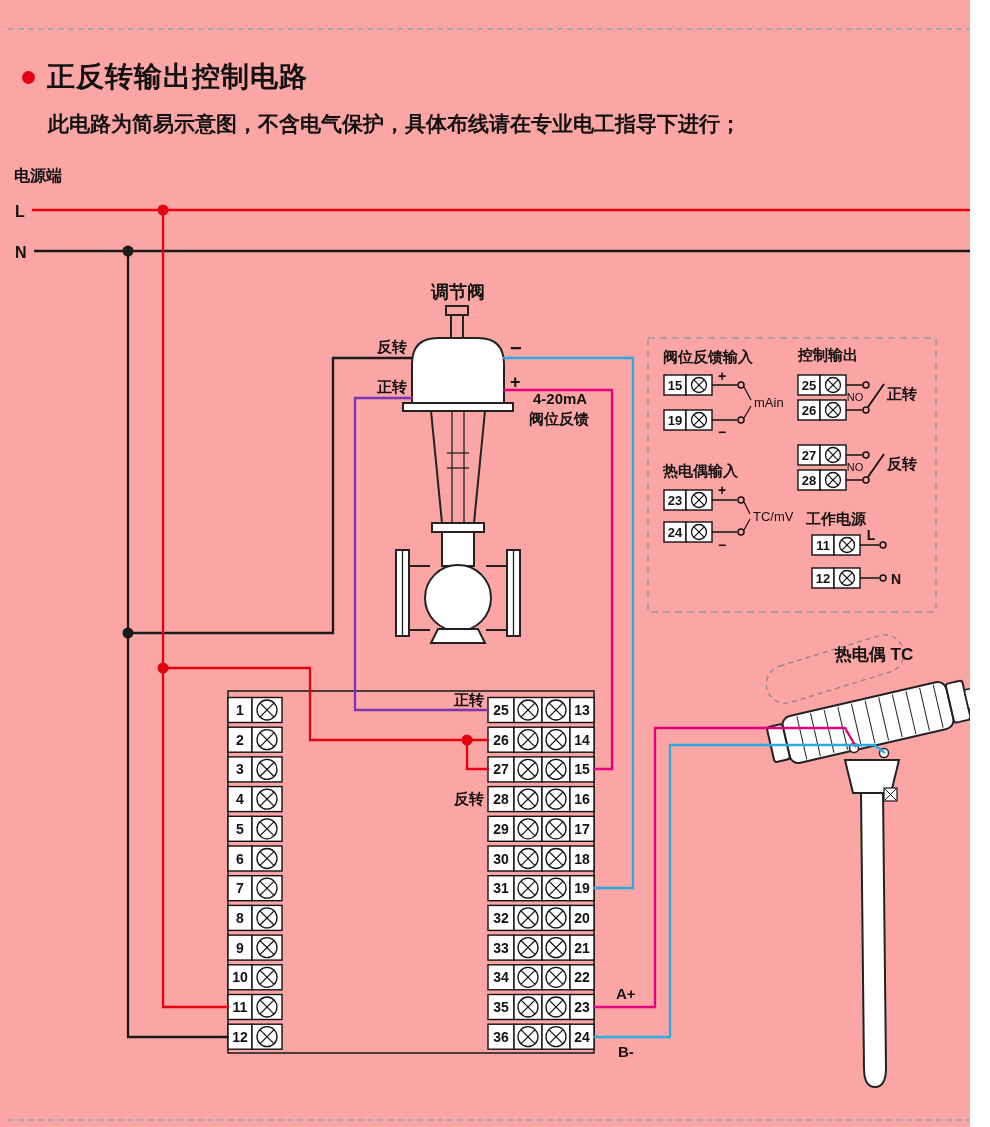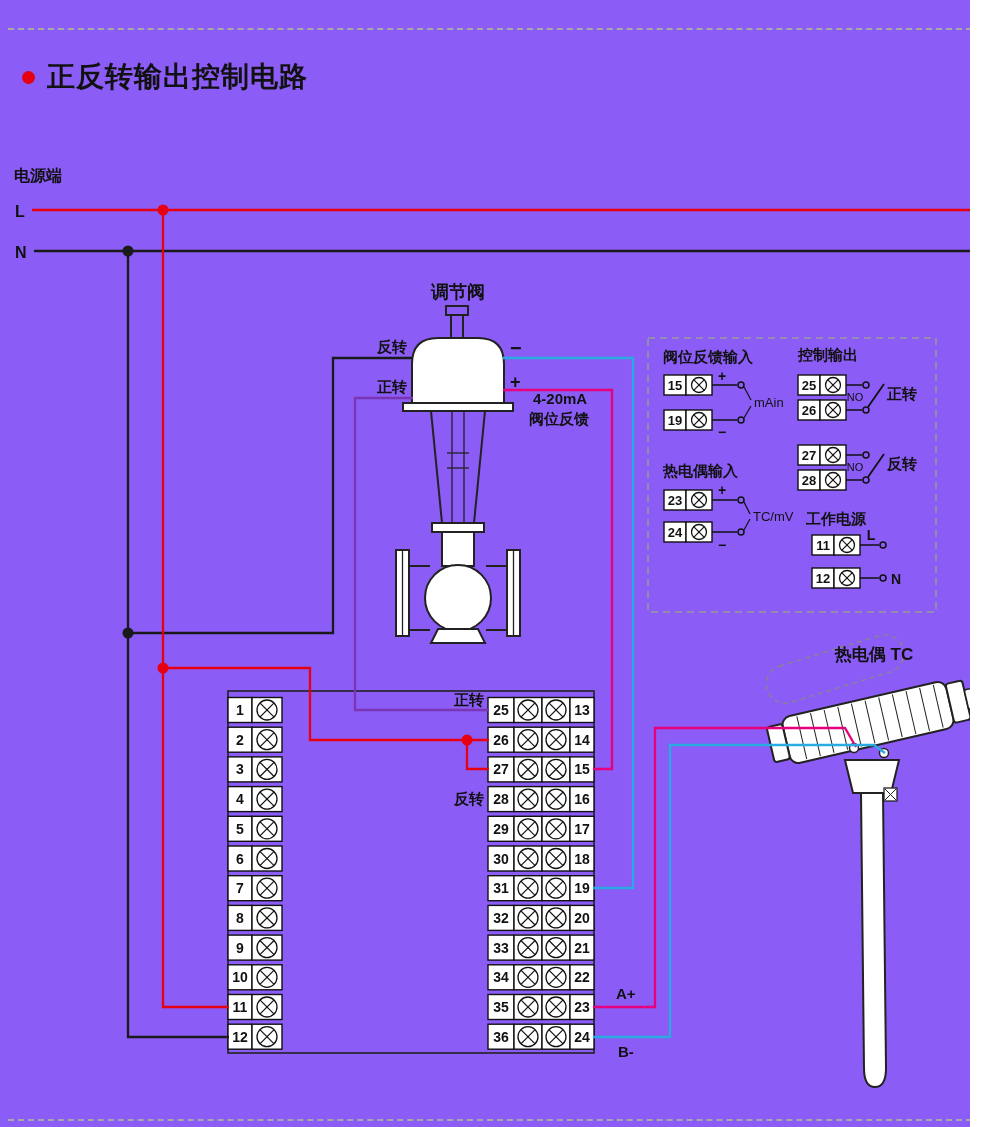--- a/index.html
+++ b/index.html
@@ -1,17 +1,17 @@
 <!DOCTYPE html>
 <html><head>
 <meta charset="utf-8">
 <style>
   *{margin:0;padding:0;box-sizing:border-box;}
   body{background:#ffffff;}
-  .page{position:relative;width:970px;height:1127px;background:#8b5cf6;overflow:hidden;
+  .page{position:relative;width:970px;height:1127px;background:#fca5a5;overflow:hidden;
         font-family:"Liberation Sans","DejaVu Sans",sans-serif;color:#151515;}
   .dash{position:absolute;left:8px;width:974px;height:0;border-top:2px dashed #a9a9a9;}
   .dash-top{top:28px;}
   .dash-bottom{top:1119px;}
   .header{position:absolute;left:22px;top:58px;display:flex;align-items:center;gap:12px;}
   .bullet{width:13px;height:13px;border-radius:50%;background:#e60012;flex:0 0 auto;}
   .title{font-size:28px;font-weight:700;letter-spacing:1px;color:#111;}
   .subtitle{position:absolute;left:48px;top:110px;font-size:21px;font-weight:700;color:#111;}
   svg.diagram{position:absolute;left:0;top:0;}
   svg text{font-family:"Liberation Sans","DejaVu Sans",sans-serif;fill:#111;}
@@ -20,20 +20,21 @@
 <body>
 <div class="page">
 
 <div class="dash dash-top"></div>
 <div class="dash dash-bottom"></div>
 
 <div class="header">
   <span class="bullet" style="background: rgb(230, 0, 18);"></span>
   <div class="title">正反转输出控制电路</div>
 </div>
+<div class="subtitle">此电路为简易示意图，不含电气保护，具体布线请在专业电工指导下进行；</div>
 
 <svg class="diagram" width="990" height="1127" viewBox="0 0 990 1127">
 
   <rect x="228" y="691" width="366" height="362" fill="none" stroke="#222" stroke-width="1.6"></rect>
   <g id="strip-g">
         <rect x="228" y="697.5" width="24" height="25" fill="#fff" stroke="#111" stroke-width="1.4"></rect>
         <text x="240" y="715.04" text-anchor="middle" font-size="14" font-weight="700" fill="#111">1</text>
         <rect x="252" y="697.5" width="30" height="25" fill="#fff" stroke="#111" stroke-width="1.4"></rect>
         <circle cx="267" cy="710" r="10" fill="none" stroke="#111" stroke-width="1.3"></circle>
         <line x1="259.9" y1="702.9" x2="274.1" y2="717.1" stroke="#111" stroke-width="1.2"></line>

